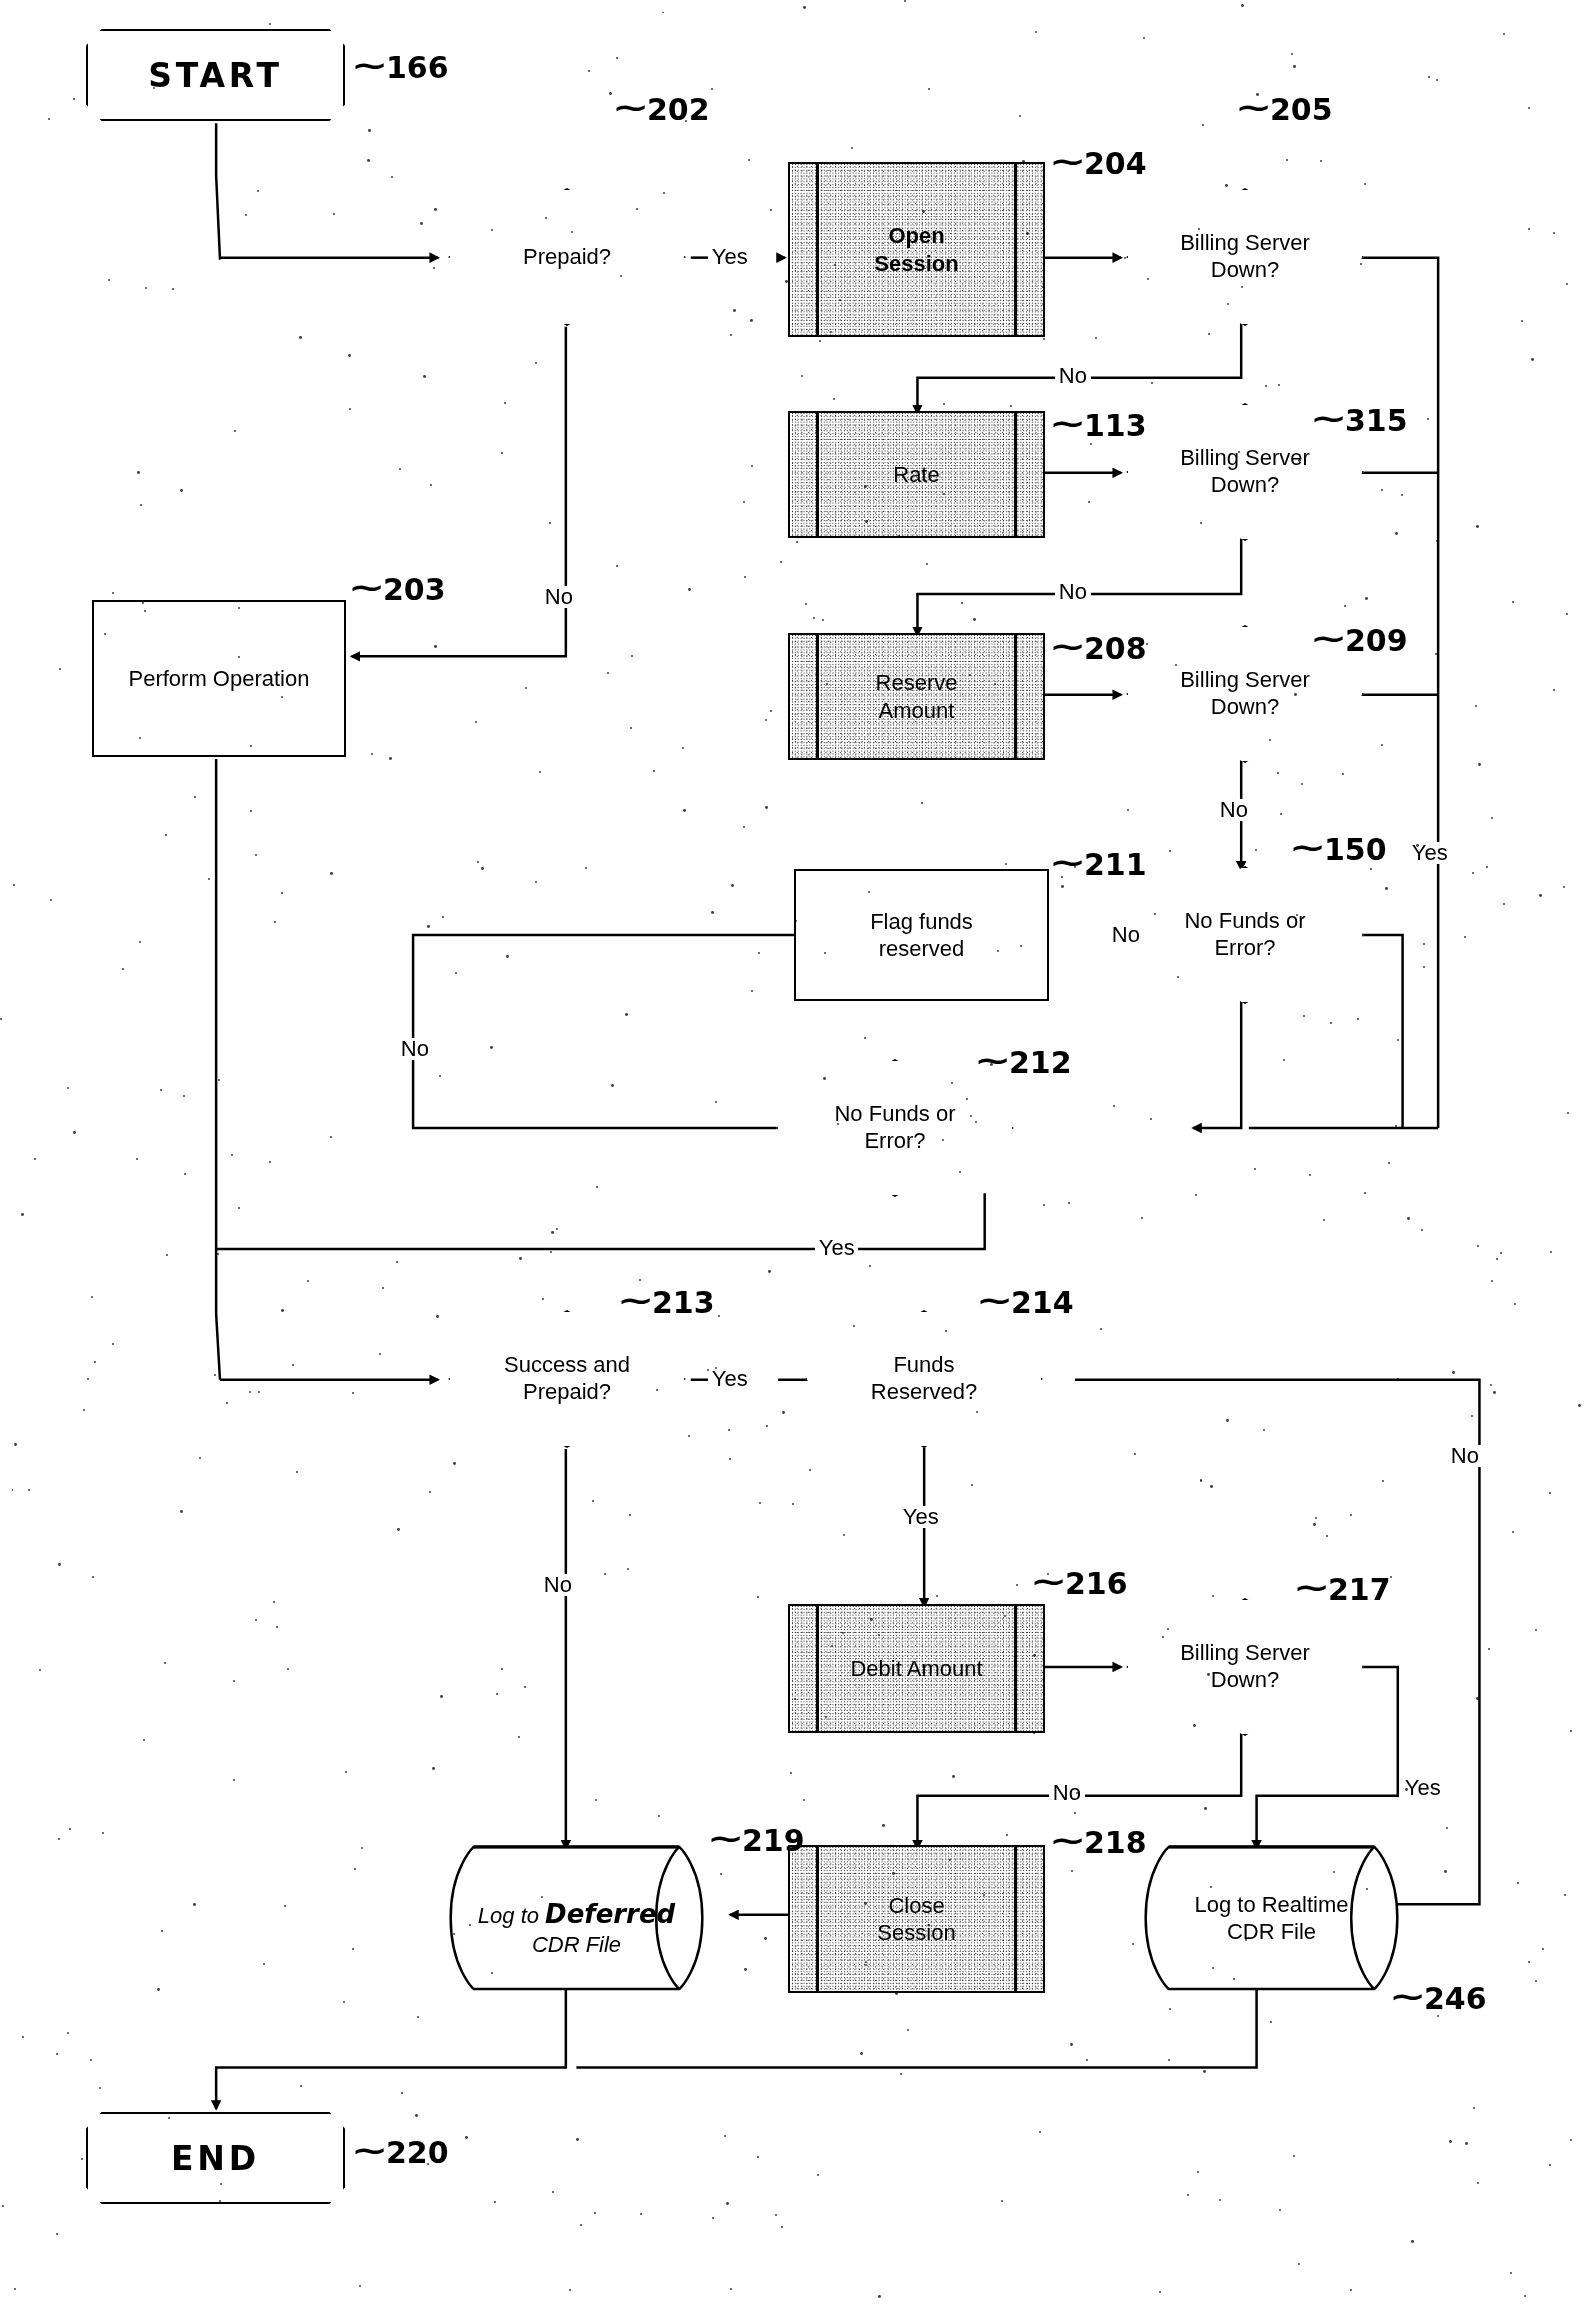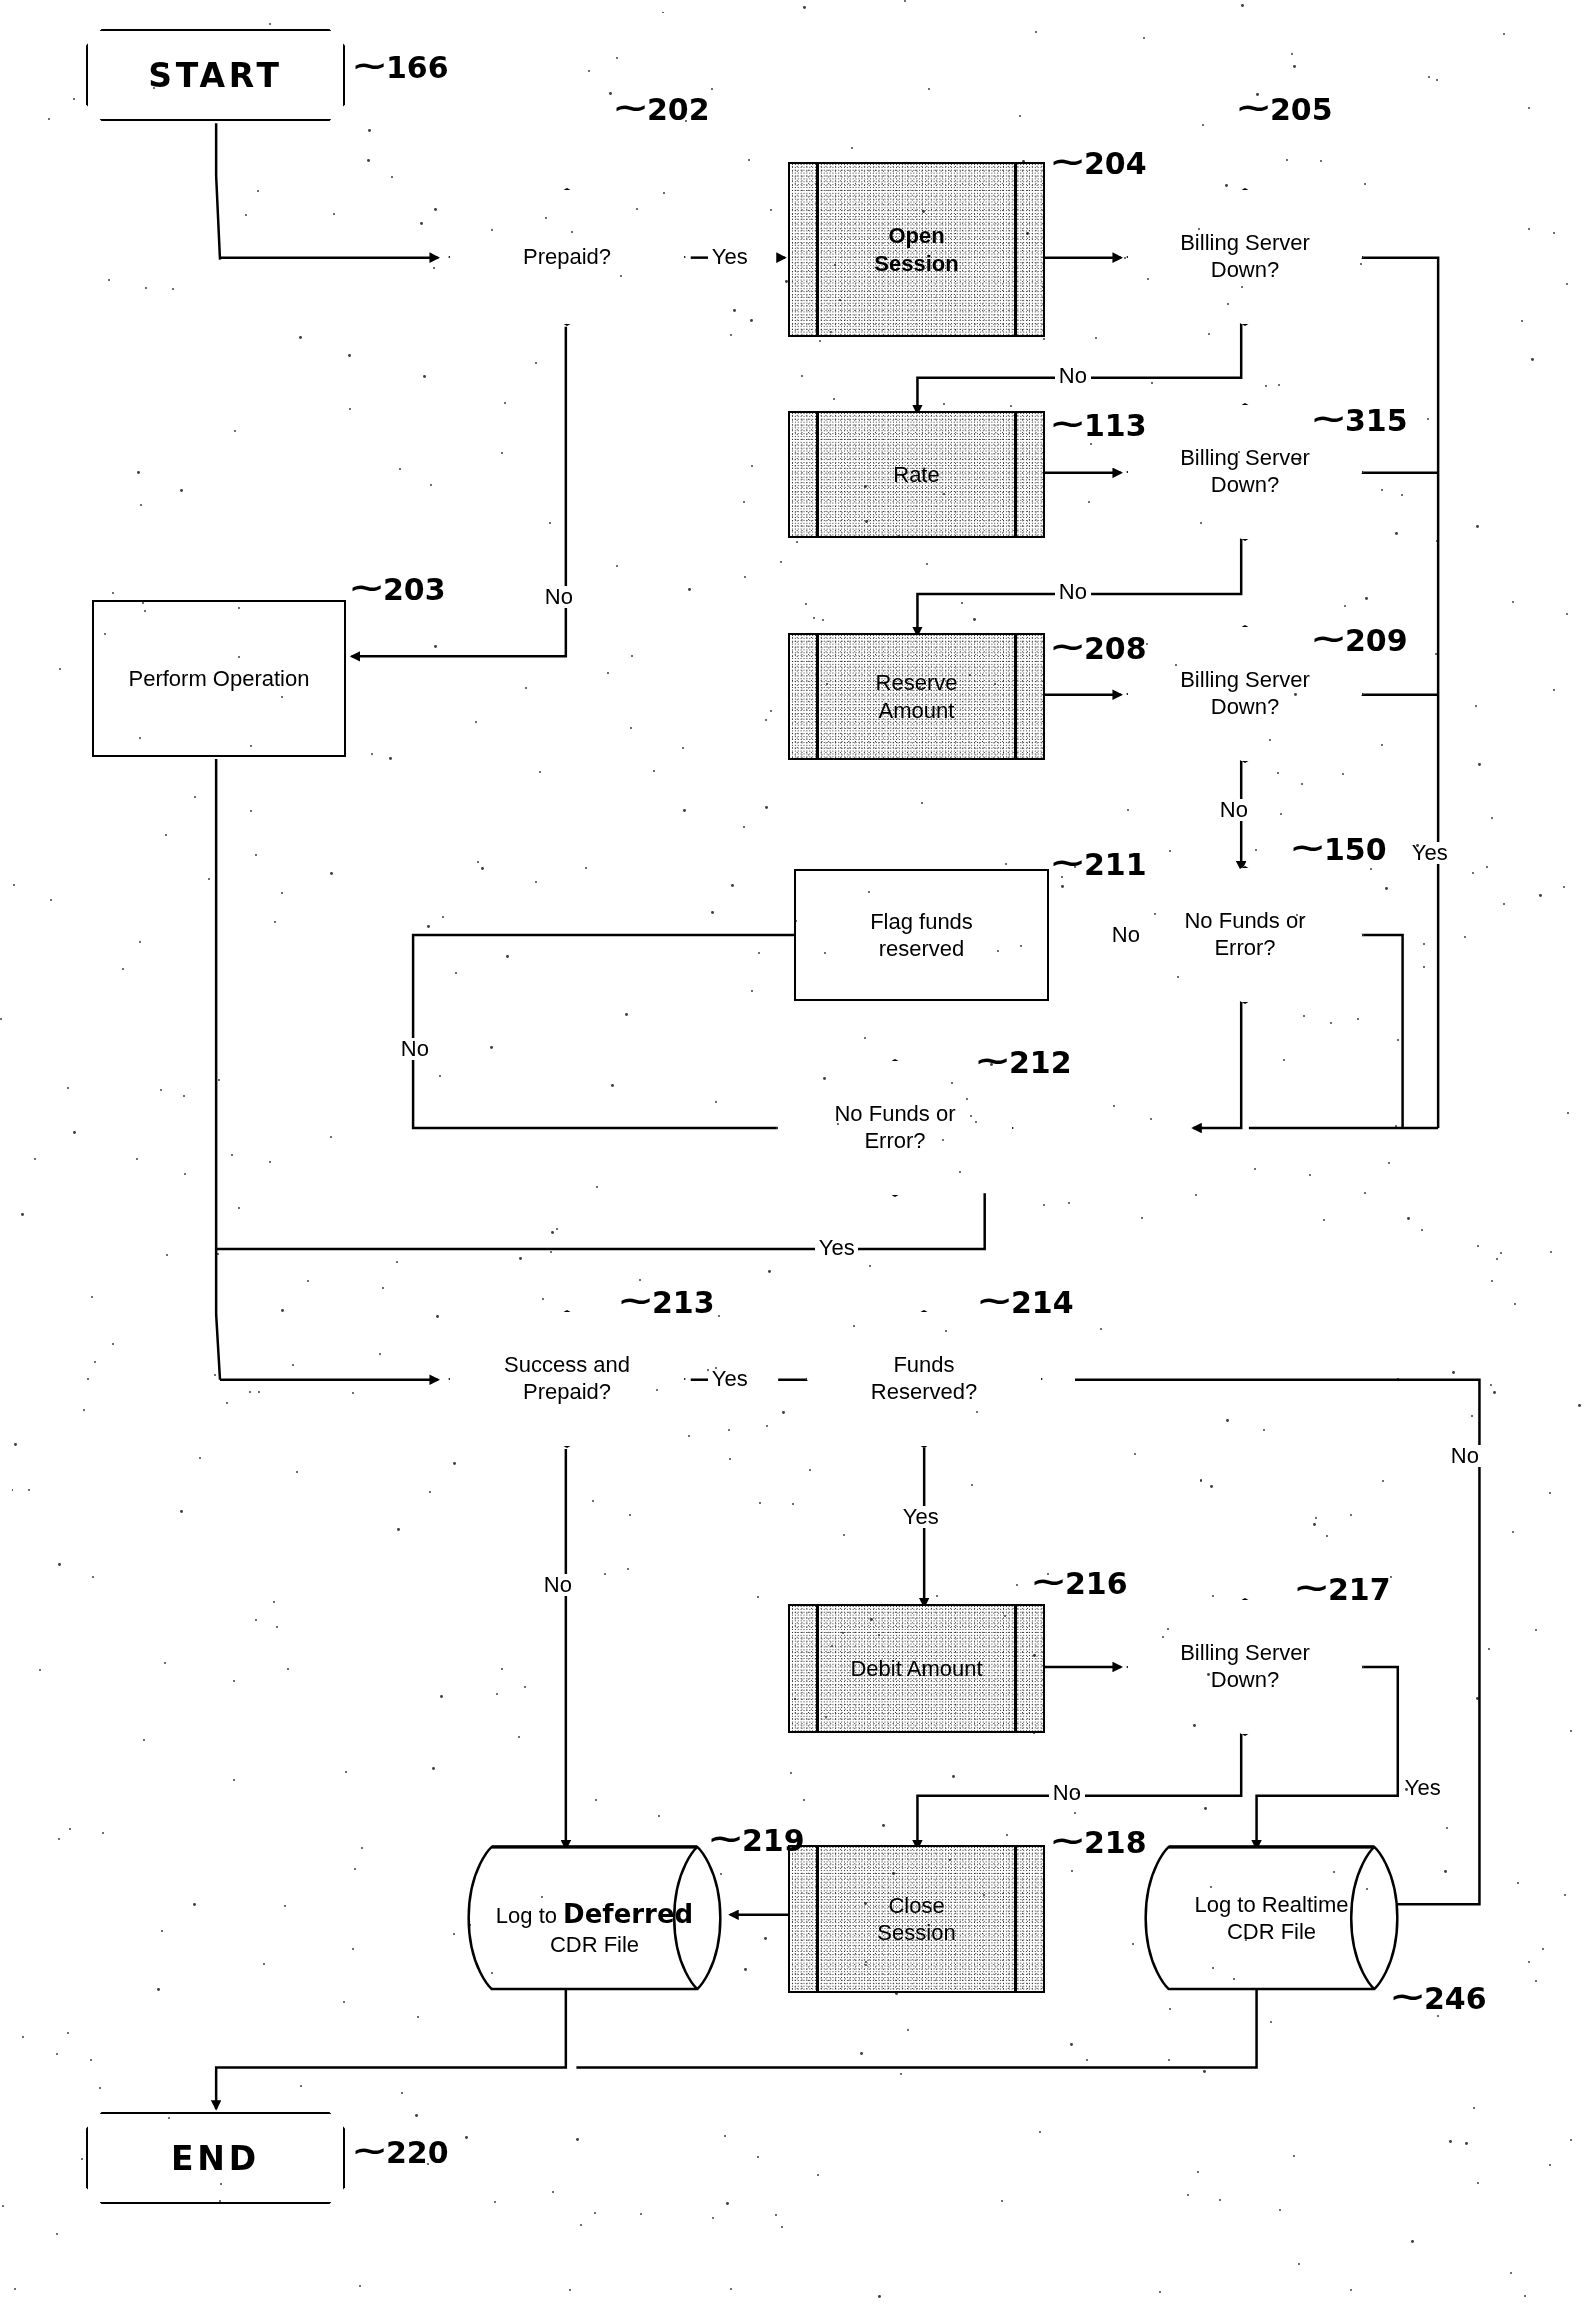--- a/index.html
+++ b/index.html
@@ -358,21 +358,21 @@
       <span>
         <span>Close</span><br>
         <span>Session</span>
       </span>
     </div>
   </div>
   <div class="ref" style="left:1055px;top:1825px;">
     <i>~</i><b>218</b>
   </div>
 
-  <div class="cyl" style="left:455px;top:1845px;width:279px;height:166px;">
+  <div class="cyl" style="left:437px;top:1845px;width:279px;height:166px;font-style:italic;">
     <svg viewBox="0 0 290 152" width="279" height="146" xmlns="http://www.w3.org/2000/svg">
       <path d="M38,2 L252,2 C252,2 276,24 276,76 C276,128 252,150 252,150 L38,150
                C38,150 14,128 14,76 C14,24 38,2 38,2 Z" fill="#fff" stroke="#000" stroke-width="2.6"></path>
       <path d="M252,2 C252,2 228,24 228,76 C228,128 252,150 252,150" fill="none" stroke="#000" stroke-width="2.6"></path>
       <line x1="38" y1="2" x2="252" y2="2" stroke="#000" stroke-width="3.4"></line>
     </svg>
     <div class="txt">
       <span>
         <span>Log to </span><span class="hand" style="font-size:26px;">Deferred</span><br>
         <span>CDR File</span>

